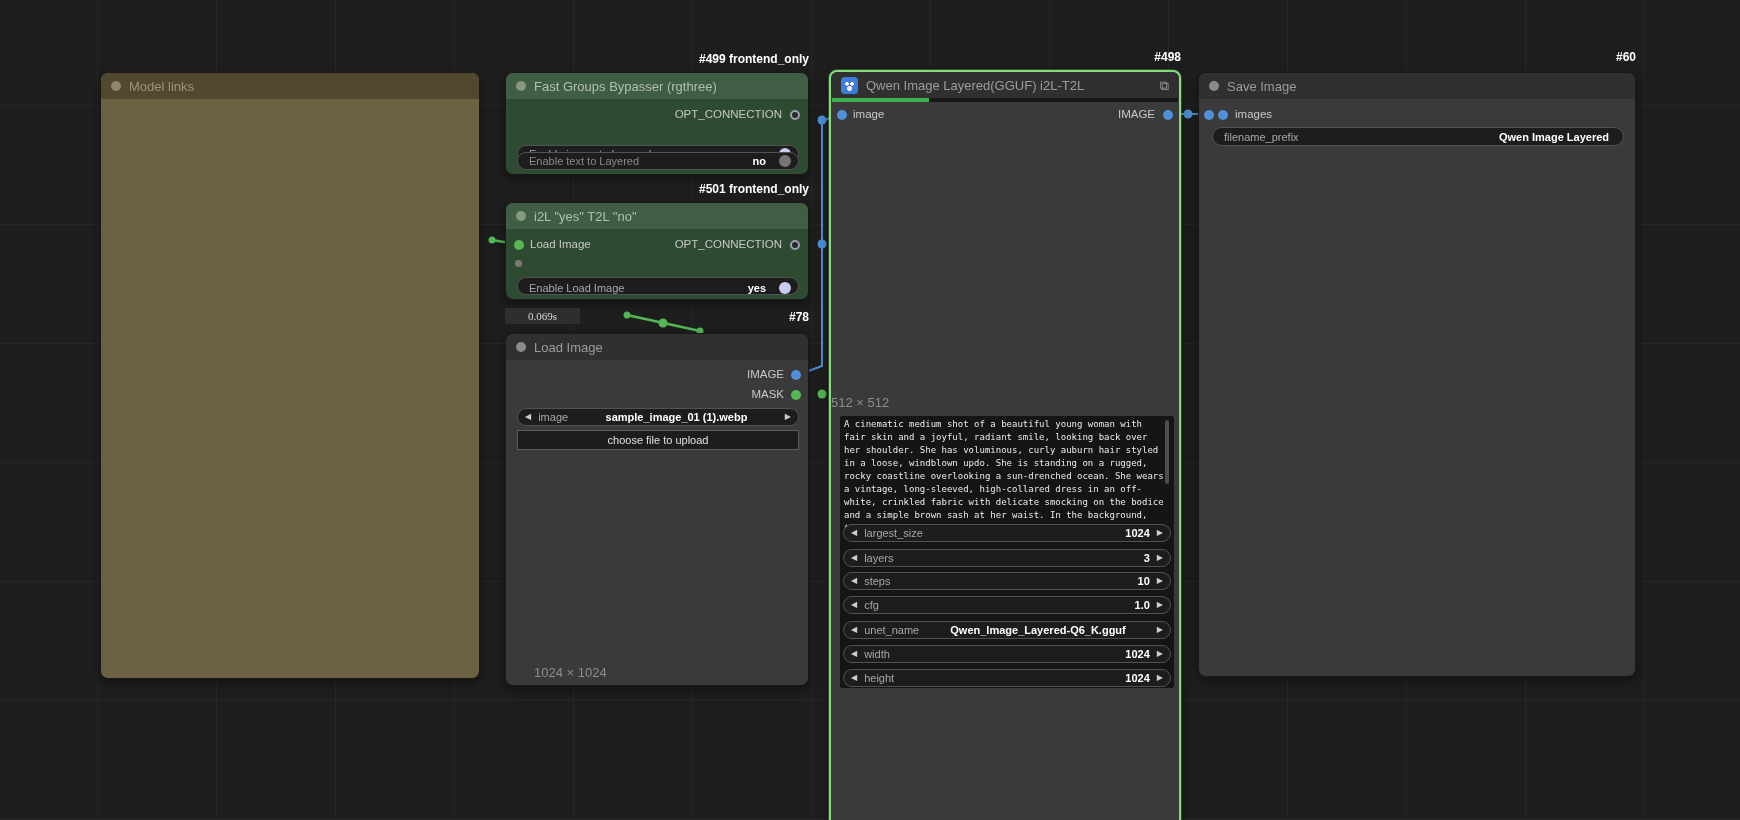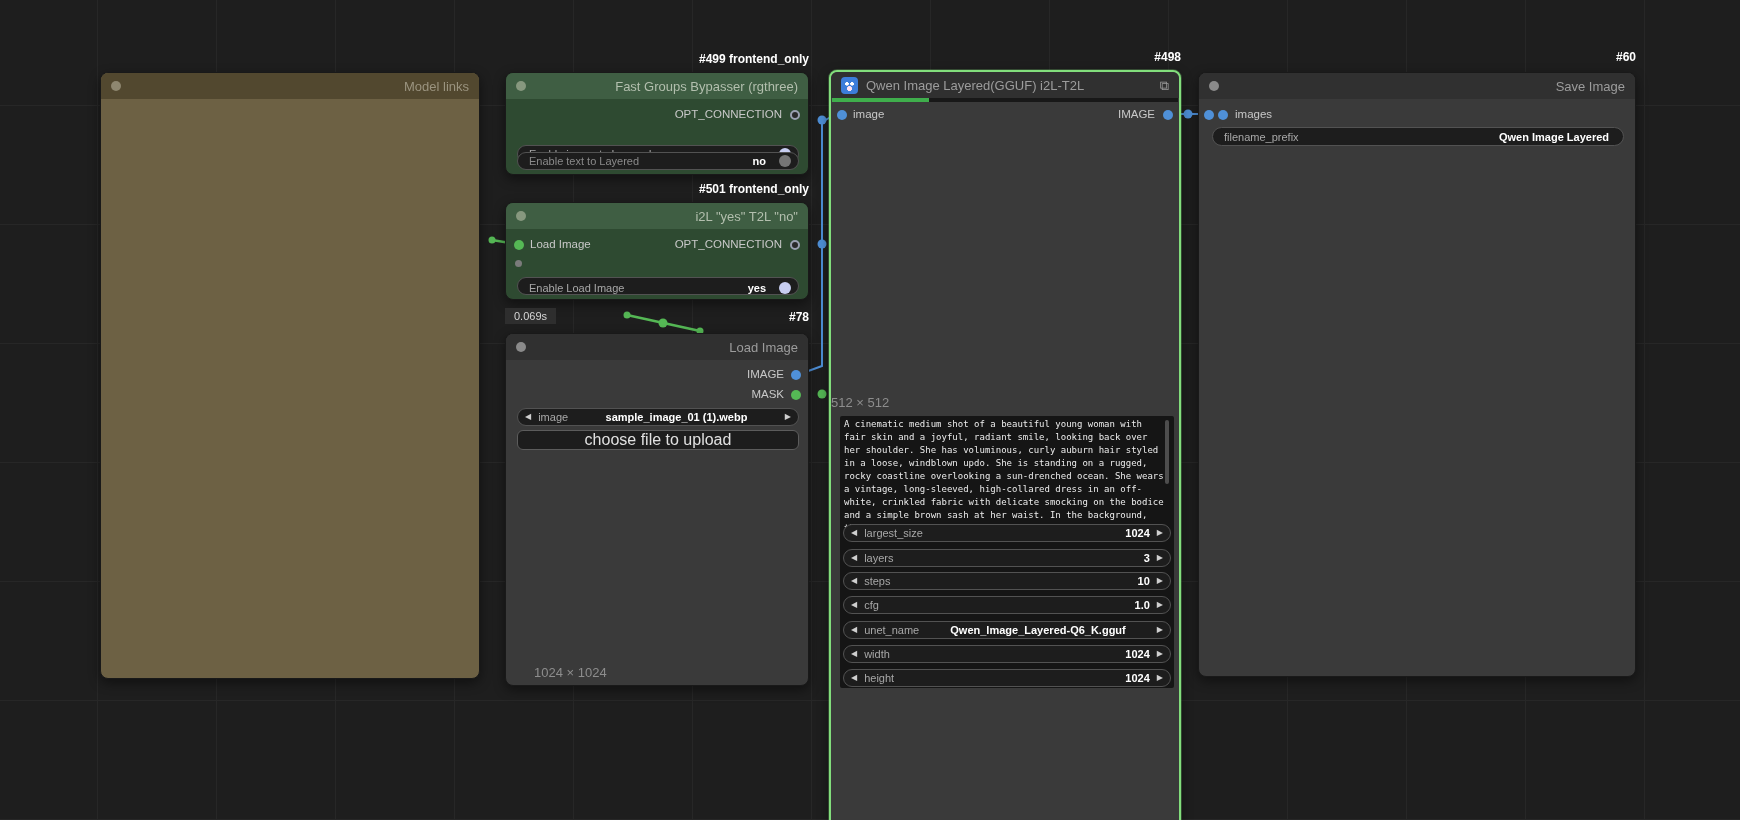--- a/index.html
+++ b/index.html
@@ -4,52 +4,52 @@
 <style>
   html,body{margin:0;padding:0;background:#161616;}
   #canvas{
     position:relative;width:1740px;height:820px;overflow:hidden;
     background-color:#1e1e1e;
     background-image:linear-gradient(#272727 1px,transparent 1px),linear-gradient(90deg,#272727 1px,transparent 1px);
     background-size:119px 119px;background-position:-22px -14px;
     font-family:"Liberation Sans",sans-serif;
   }
   .node{position:absolute;border-radius:8px;box-shadow:0 4px 12px rgba(0,0,0,.45);border:1px solid #191919;box-sizing:border-box;z-index:2;}
-  .node-header{height:26px;display:flex;align-items:center;gap:8px;padding:0 10px;border-radius:7px 7px 0 0;font-size:13px;justify-content:space-between;}
+  .node-header{height:26px;display:flex;align-items:center;gap:8px;padding:0 10px;border-radius:7px 7px 0 0;font-size:13px;}
   .cdot{width:10px;height:10px;border-radius:50%;background:#8a8a8a;flex:none;}
   .gray-node{background:#3a3a3a;}
   .gray-node .node-header{background:#303030;color:#9c9c9c;}
   .green-node{background:#2e4a31;}
   .green-node .node-header{background:#3f5e43;color:#b3bfae;}
   .green-node .cdot{background:#87987f;}
   .olive-node{background:#6d6144;}
   .olive-node .node-header{background:#52482f;color:#9a937f;}
   .olive-node .cdot{background:#8e8770;}
   .selected{border:2px solid #82de7c;box-shadow:0 0 0 1px rgba(130,222,124,.25),0 4px 12px rgba(0,0,0,.45);}
   .frame-label{position:absolute;color:#ffffff;font-weight:bold;font-size:12px;z-index:3;}
   .right{text-align:right;}
-  .timing{position:absolute;background:#2e2e2e;border-radius:0;padding:2px 9px;font-size:11px;color:#d6d6d6;z-index:3;}
+  .timing{position:absolute;background:#2e2e2e;border-radius:0;padding:2px 23px;font-size:11px;color:#d6d6d6;z-index:3;font-family:Liberation Serif, serif;}
   .port-label{position:absolute;font-size:11.5px;color:#c8c8c8;}
   .pdot{position:absolute;width:10px;height:10px;border-radius:50%;z-index:4;}
   .pdot.small{width:7px;height:7px;}
   .blue{background:#4f90d8;}
   .greenp{background:#55b855;}
   .grayp{background:#2a2a2a;border:2px solid #9aa0b0;box-sizing:border-box;}
   .graysolid{background:#7b7b7b;}
   .widget{position:absolute;height:18px;border-radius:10px;background:#1d1d1d;border:1px solid #525252;display:flex;align-items:center;font-size:11px;padding:0 7px;box-sizing:border-box;z-index:2;}
   .arrow{color:#cfcfcf;font-size:8px;line-height:1;flex:none;}
   .wlabel{margin-left:7px;color:#a8a8a8;white-space:nowrap;}
   .wvalue{margin-left:auto;margin-right:7px;color:#ffffff;font-weight:bold;white-space:nowrap;}
   .wvalue-center{flex:1;text-align:center;color:#ffffff;font-weight:bold;margin:0 4px;white-space:nowrap;overflow:hidden;}
   .knob{width:12px;height:12px;border-radius:50%;flex:none;margin-left:6px;}
   .knob.on{background:#c7cdf0;}
   .knob.off{background:#757575;}
   .toggle .wlabel{margin-left:4px;}
   .toggle.dim .wlabel{color:#8a8a8a;}
-  .upload-btn{position:absolute;background:#1d1d1d;border:1px solid #5c5c5c;border-radius:6px;color:#e0e0e0;font-size:16px;display:flex;align-items:center;justify-content:center;box-sizing:border-box;z-index:2;}
+  .upload-btn{position:absolute;background:#1d1d1d;border:1px solid #5c5c5c;border-radius:0;color:#e0e0e0;font-size:11px;display:flex;align-items:center;justify-content:center;box-sizing:border-box;z-index:2;}
   .dim-text{position:absolute;width:100%;color:#8d8d8d;font-size:13px;}
   .qwen-logo{width:17px;height:17px;border-radius:4px;flex:none;
     background:radial-gradient(circle at 35% 40%, #ffffff 0 1.6px, transparent 2px),
                radial-gradient(circle at 65% 40%, #ffffff 0 1.6px, transparent 2px),
                radial-gradient(circle at 50% 68%, #ffe3f0 0 2.2px, transparent 2.8px),
                #3c7dd9;}
   .popout{margin-left:auto;color:#9a9a9a;font-size:13px;line-height:1;}
   .progress-track{position:absolute;left:1px;right:1px;top:26px;height:4px;background:#181818;z-index:2;}
   .progress-fill{height:100%;background:#3fae4c;}
   .prompt{position:absolute;background:#151515;color:#ececec;font-family:"DejaVu Sans Mono",monospace;font-size:9px;line-height:13px;padding:2px 8px 2px 4px;box-sizing:border-box;overflow:hidden;z-index:1;border-radius:2px;}

